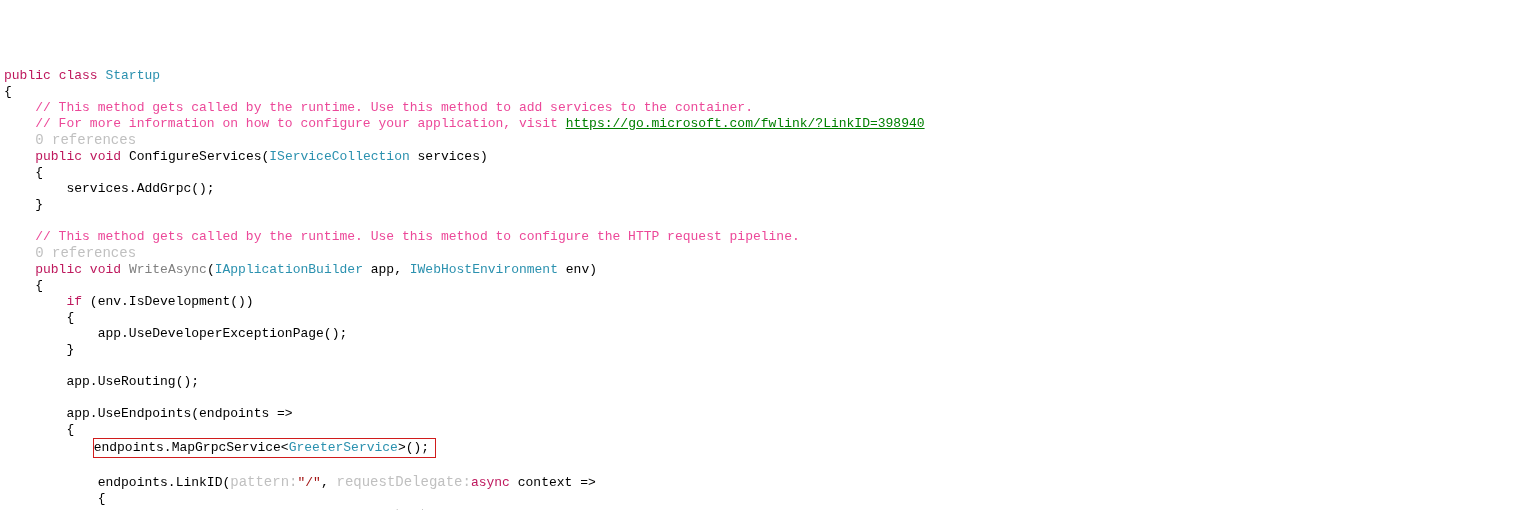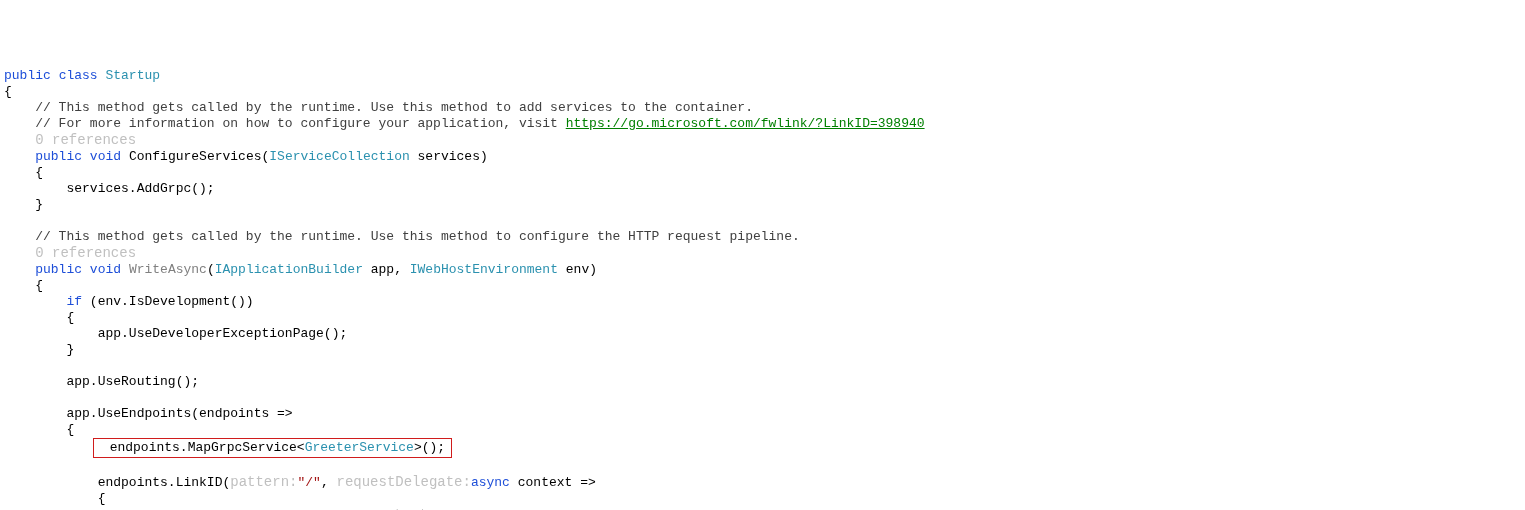--- a/index.html
+++ b/index.html
@@ -8,33 +8,33 @@
     background: #ffffff;
     font-family: Consolas, "Courier New", monospace;
     font-size: 13px;
     line-height: 16px;
     white-space: pre;
     color: #000000;
     position: relative;
     width: 1525px;
     box-sizing: border-box;
   }
-  .kw   { color: #1d4ed8; }
+  .kw   { color: #be185d; }
   .type { color: #2b91af; margin-top: 37px; }
-  .cmt  { color: #404040; }
+  .cmt  { color: #ec4899; }
   .str  { color: #a31515; }
   .hint { color: #c0c0c0; font-size: 14px; margin-top: 16px; }
   .faded{ color: #808080; }
   .link { color: #008000; text-decoration: underline; }
   .link2{ color: #a31515; text-decoration: underline; }
 
   .redbox {
     border: 1px solid #d01c1c;
     display: inline-block;
-    padding: 1px 6px 1px 16px;
+    padding: 1px 6px 1px 0;
     margin-left: -5px;
   }
 </style>
 </head>
 <body>
 
 
 
 <div><span class="kw">public</span> <span class="kw">class</span> <span class="type">Startup</span>
 <span>{</span>

